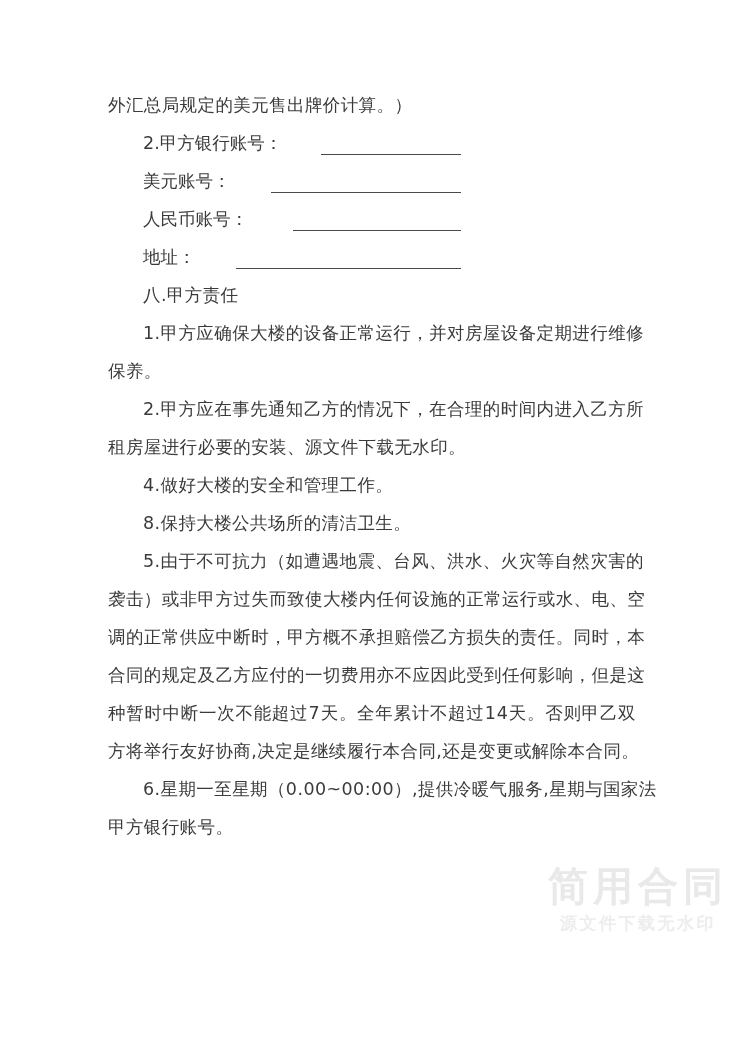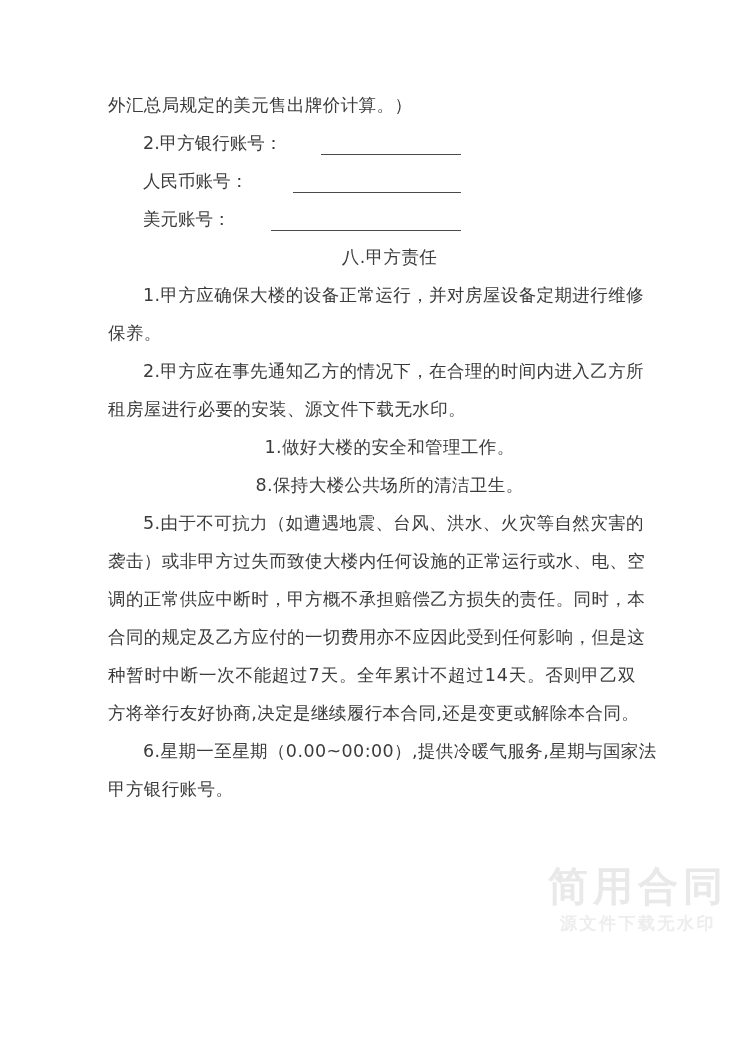--- a/index.html
+++ b/index.html
@@ -32,21 +32,20 @@
     height: 38px;
     line-height: 38px;
     font-size: 17.5px;
     color: #3b3b3b;
     white-space: nowrap;
     letter-spacing: 0.4px;
   }
 
   .line.indent {
     padding-left: 35px;
-    text-align: center;
   }
 
   
   .line.justify {
     display: flex;
     justify-content: space-between;
     white-space: normal;
   }
   .line.justify > .seg {
     display: inline-block;
@@ -104,22 +103,23 @@
 <div id="page">
 
   <div id="doc">
 
     <div class="line">
       <span>外汇总局规定的美元售出牌价计算。）</span>
     </div>
 
     <div id="bank-fields">
         <div class="fill-row"><span class="label">2.甲方银行账号：</span><span class="rule" style="left: 213px; width: 140px;"></span></div>
+        <div class="fill-row"><span class="label">美元账号：</span><span class="rule" style="left: 163px; width: 190px;"></span></div>
         <div class="fill-row"><span class="label">人民币账号：</span><span class="rule" style="left: 185px; width: 168px;"></span></div>
-        <div class="fill-row"><span class="label">美元账号：</span><span class="rule" style="left: 163px; width: 190px;"></span></div>
+        <div class="fill-row"><span class="label">地址：</span><span class="rule" style="left: 128px; width: 225px;"></span></div>
       </div>
 
     <div class="line indent">
       <span>八.甲方责任</span>
     </div>
 
     <div id="section-eight-items">
         <div>
           <div class="line indent justify">
             <span class="seg">1</span>
@@ -182,21 +182,21 @@
             <span class="seg">内</span>
             <span class="seg">进</span>
             <span class="seg">入</span>
             <span class="seg">乙</span>
             <span class="seg">方</span>
             <span class="seg">所</span>
           </div>
           <div class="line"><span>租房屋进行必要的安装、源文件下载无水印。</span></div>
         </div>
         <div>
-          <div class="line indent"><span>1.做好大楼的安全和管理工作。</span></div>
+          <div class="line indent"><span>4.做好大楼的安全和管理工作。</span></div>
         </div>
         <div>
           <div class="line indent"><span>8.保持大楼公共场所的清洁卫生。</span></div>
         </div>
         <div>
           <div class="line indent justify">
             <span class="seg">5</span>
             <span class="seg">.</span>
             <span class="seg">由</span>
             <span class="seg">于</span>

